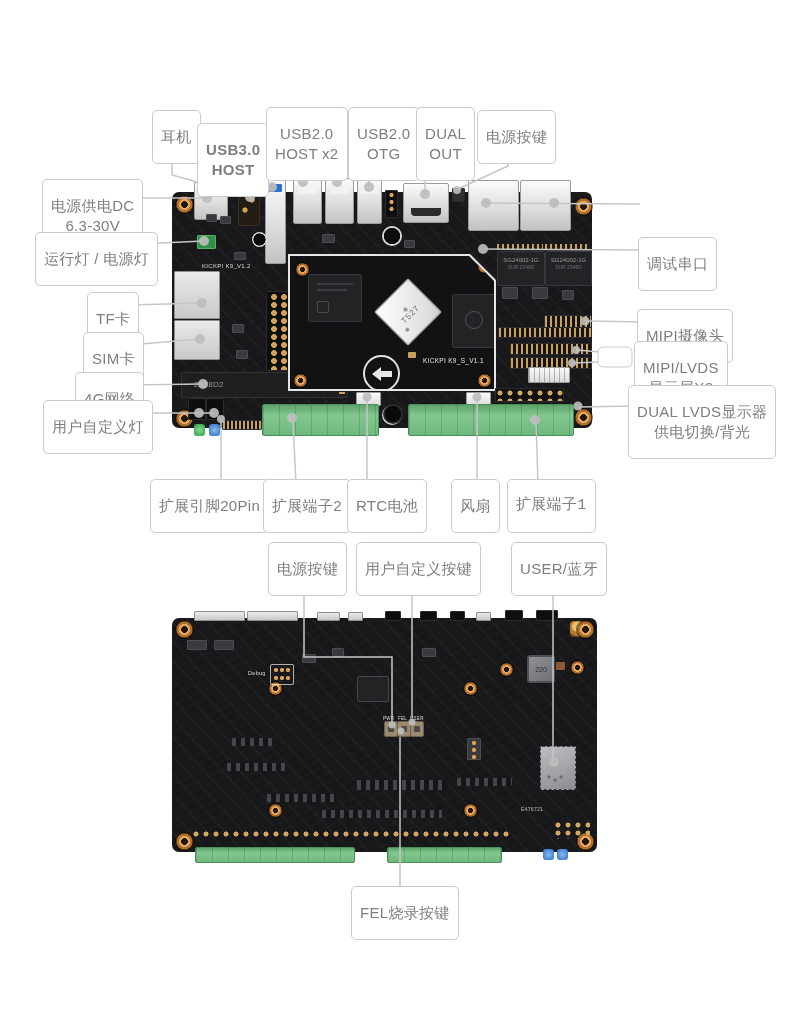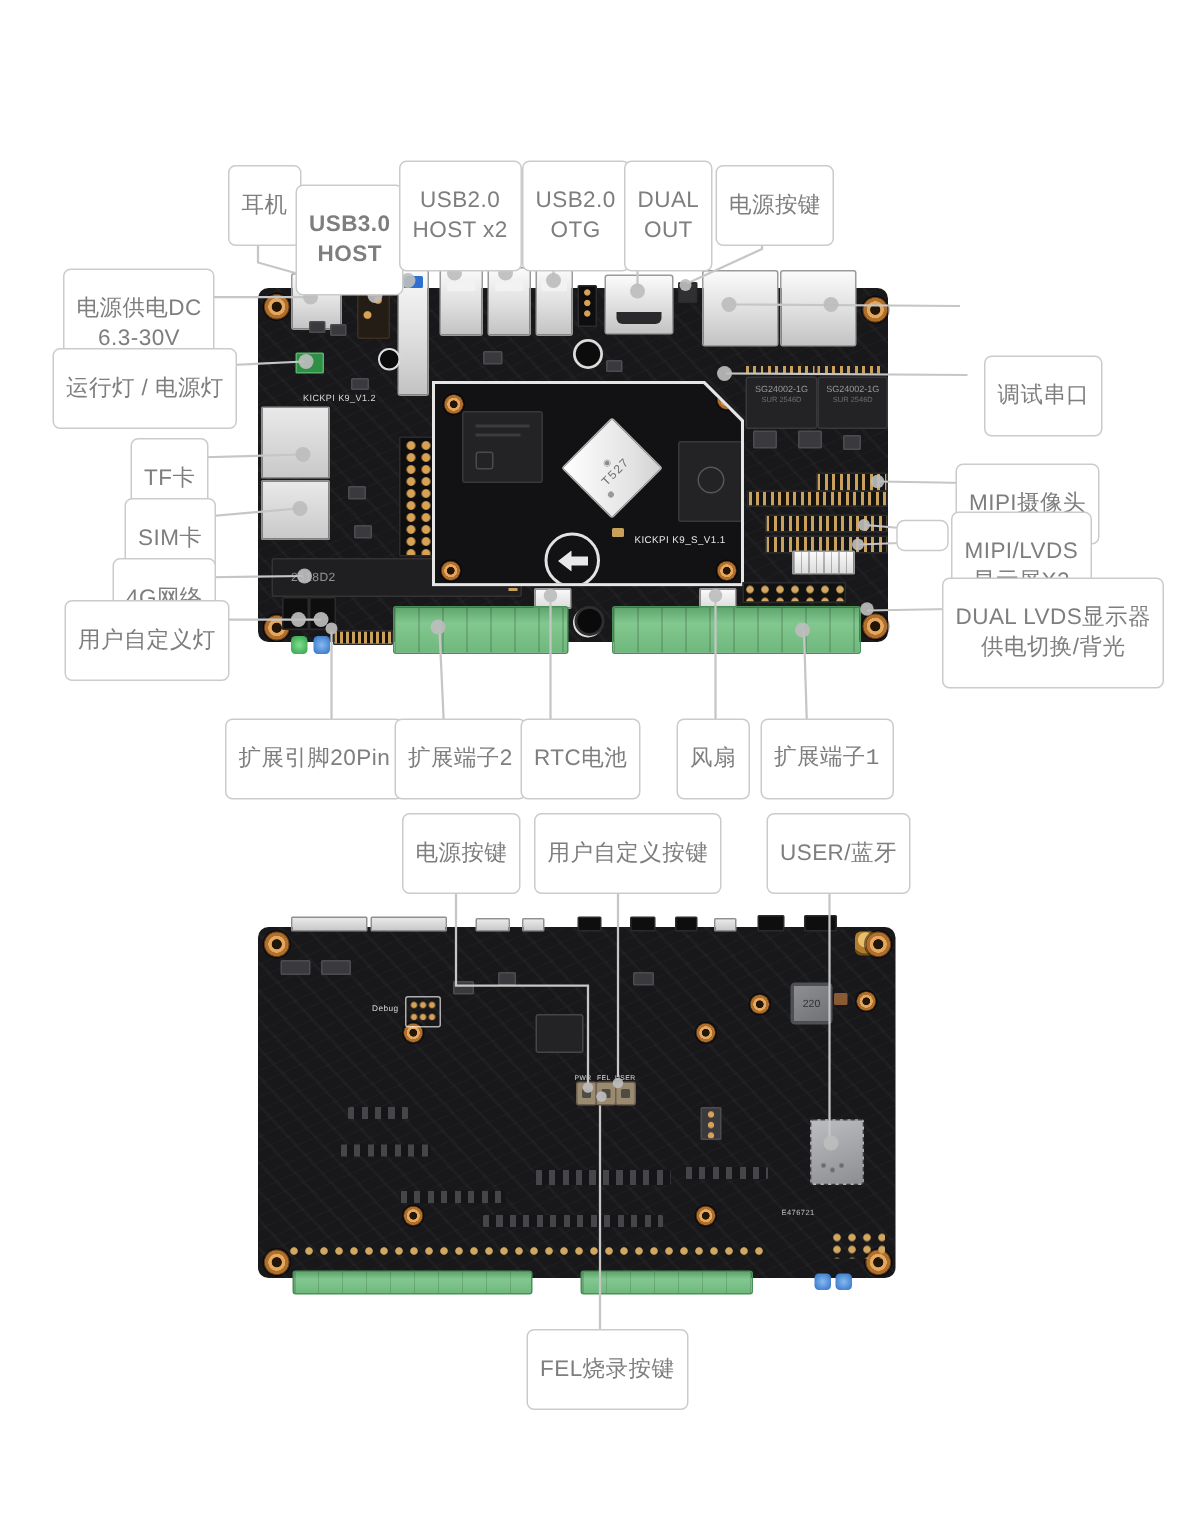--- a/index.html
+++ b/index.html
@@ -318,21 +318,21 @@
   <div class="callout" style="left:416px;top:107px;">DUAL
 OUT</div>
   <div class="callout" style="left:477px;top:110px;">电源按键</div>
   <div class="callout" style="left:42px;top:179px;">电源供电DC
 6.3-30V</div>
   <div class="callout" style="left:35px;top:232px;">运行灯 / 电源灯</div>
   <div class="callout" style="left:87px;top:292px;">TF卡</div>
   <div class="callout" style="left:83px;top:332px;">SIM卡</div>
   <div class="callout" style="left:75px;top:372px;">4G网络</div>
   <div class="callout" style="left:43px;top:400px;">用户自定义灯</div>
-  <div class="callout" style="left:656px;top:237px;">调试串口</div>
+  <div class="callout" style="left:638px;top:237px;">调试串口</div>
   <div class="callout" style="left:637px;top:309px;">MIPI摄像头</div>
   <div class="callout" style="left:634px;top:341px;">MIPI/LVDS
 显示屏X2</div>
   <div class="callout" style="left:628px;top:385px;">DUAL LVDS显示器
 供电切换/背光</div>
   <div class="callout" style="left:150px;top:479px;">扩展引脚20Pin</div>
   <div class="callout" style="left:263px;top:479px;">扩展端子2</div>
   <div class="callout" style="left:347px;top:479px;">RTC电池</div>
   <div class="callout" style="left:451px;top:479px;">风扇</div>
   <div class="callout" style="left:507px;top:479px;font-family:Liberation Mono, monospace;">扩展端子1</div>

